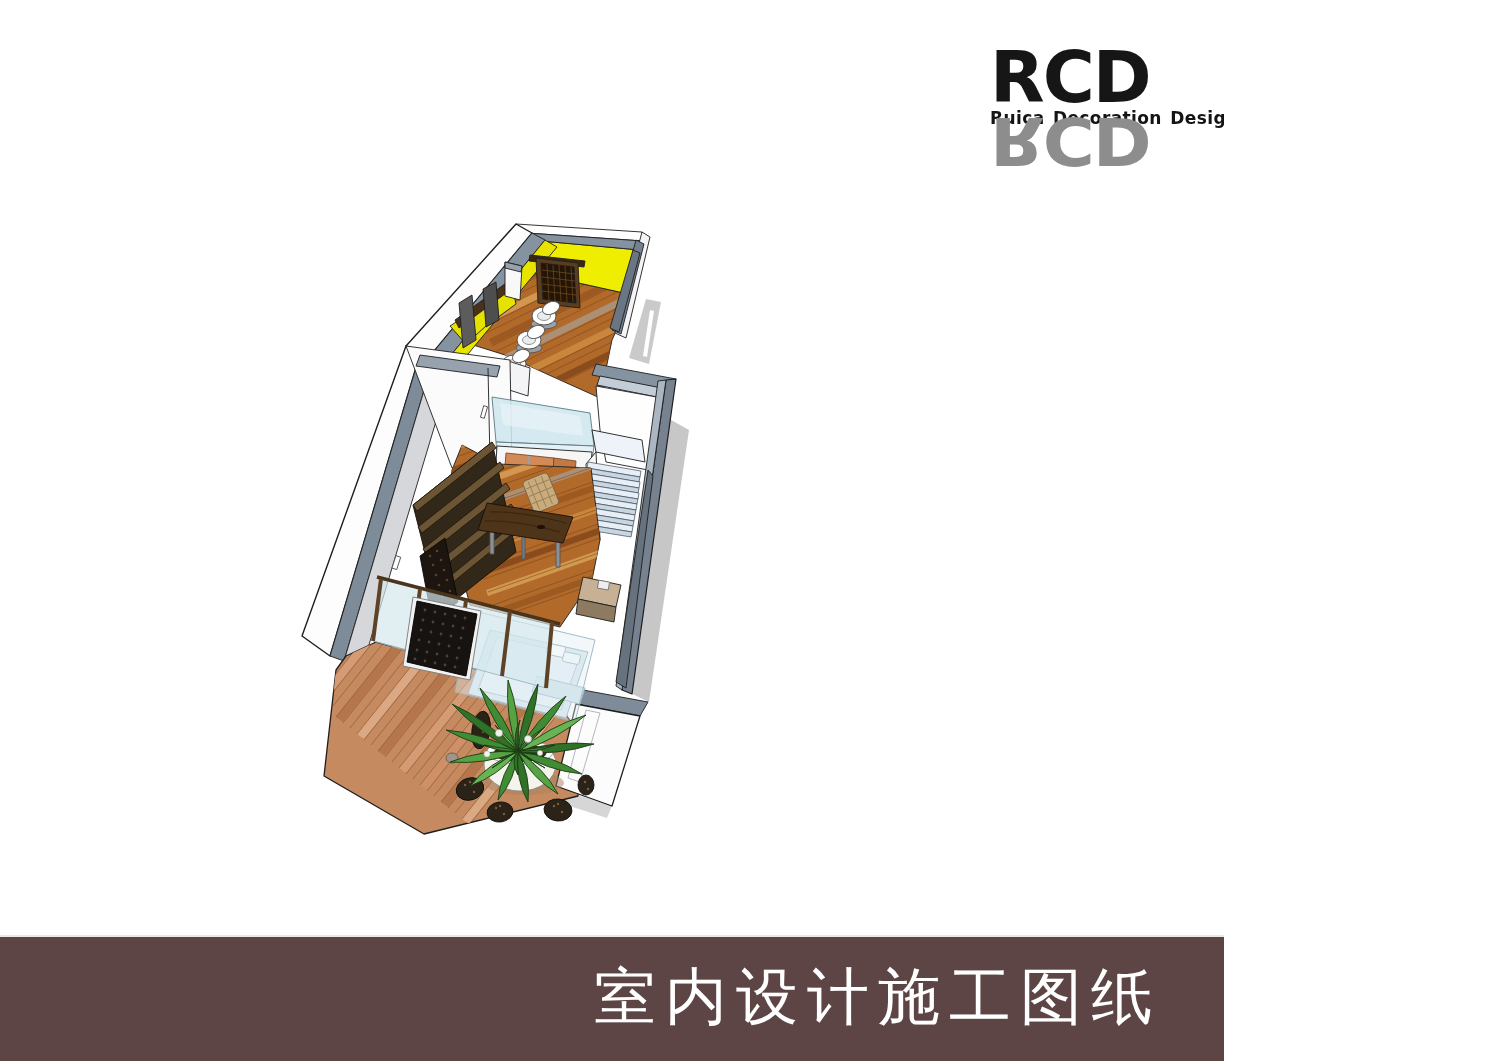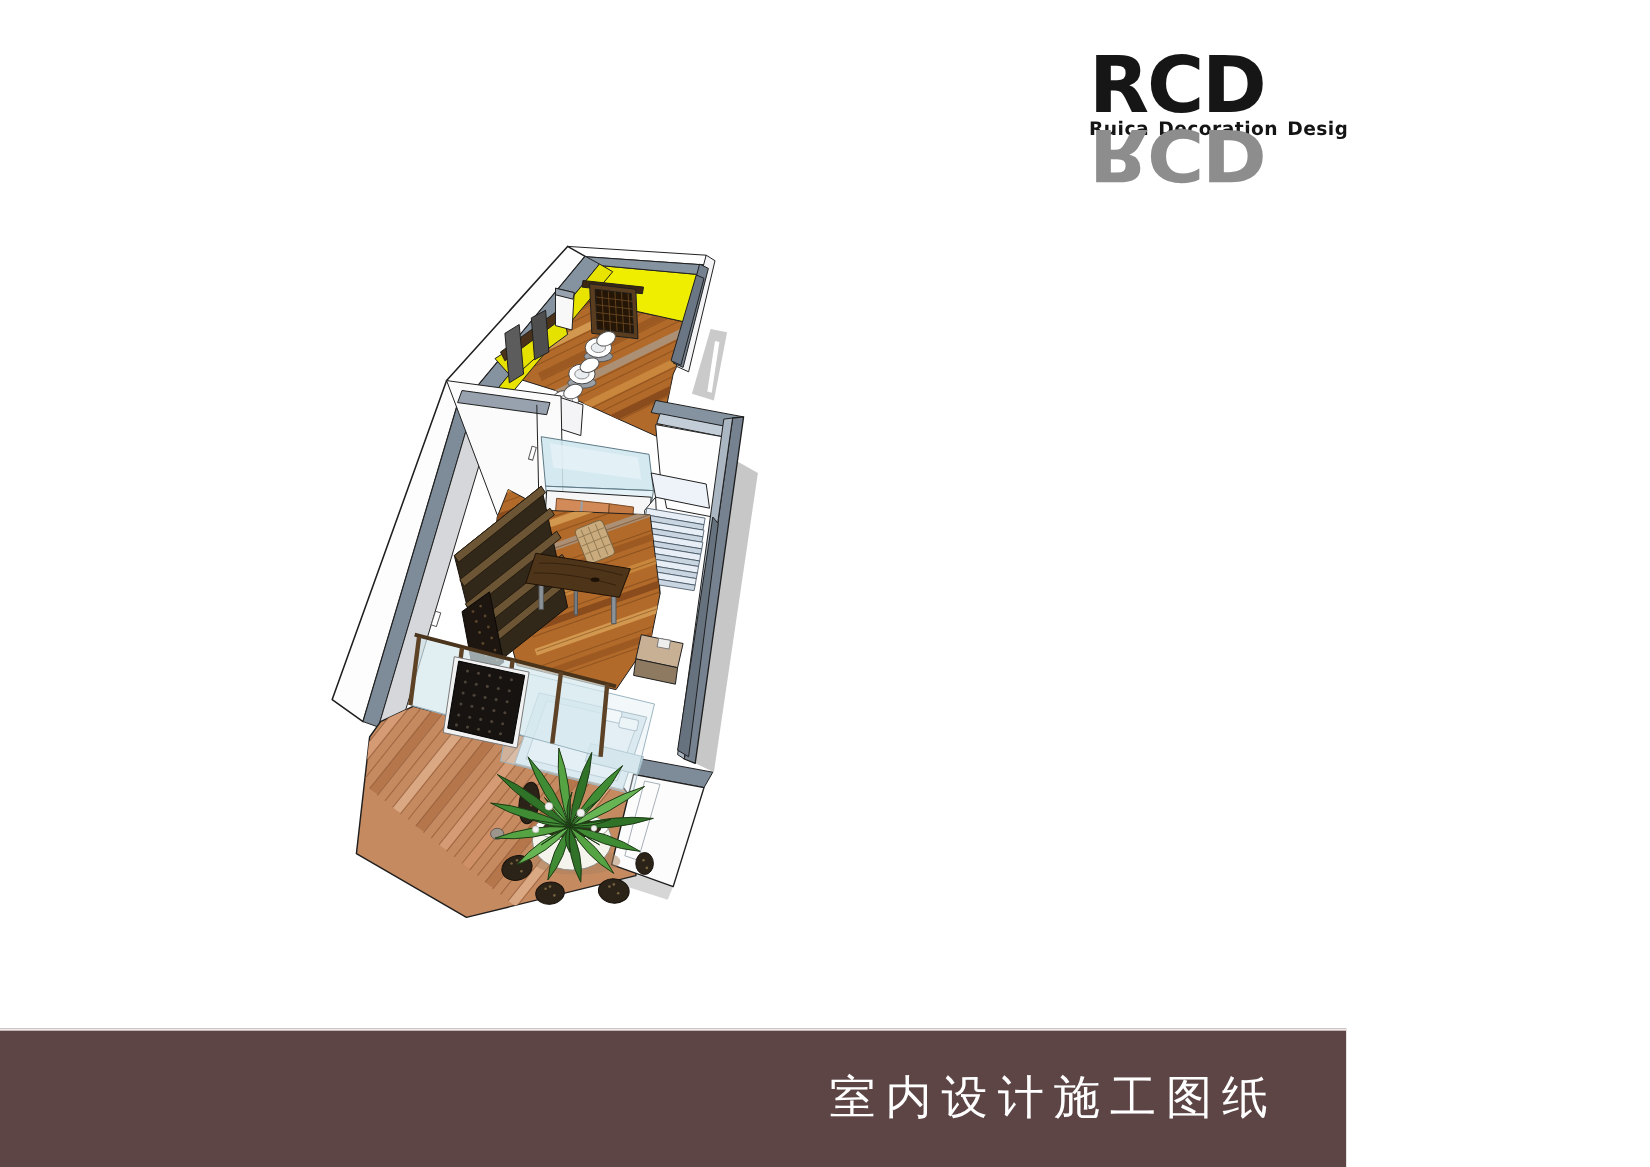--- a/index.html
+++ b/index.html
@@ -16,21 +16,21 @@
   .logo-sub{display:block;margin-top:5px;font-family:"DejaVu Sans","Liberation Sans",sans-serif;
             font-weight:700;font-size:17px;letter-spacing:0.4px;word-spacing:2px;
             color:#141414;white-space:nowrap;}
   .logo-reflection{display:block;margin-top:2px;font-family:"DejaVu Sans","Liberation Sans",sans-serif;
             font-weight:800;font-size:71px;letter-spacing:-2px;line-height:0.78;
             color:var(--logo-reflection,#8d8d8d);transform:scaleY(-0.92);transform-origin:50% 35%;}
   
   .title-bar{position:absolute;left:0;bottom:0;width:100%;height:126px;
              background:var(--bar-color,#5d4546);border-top:2px solid #efe8e8;box-sizing:border-box;}
   .title-bar .bar-text{position:absolute;right:62px;top:50%;transform:translateY(-52%);
-             color:var(--bar-text,#ffffff);font-size:42px;letter-spacing:9px;font-weight:400;
+             color:var(--bar-text,#ffffff);font-size:62px;letter-spacing:9px;font-weight:400;
              white-space:nowrap;}
 </style>
 </head>
 <body>
 
 <div class="page">
 
   <div class="model-wrap">
   <svg viewBox="0 0 1500 1061" xmlns="http://www.w3.org/2000/svg">
     <defs>

